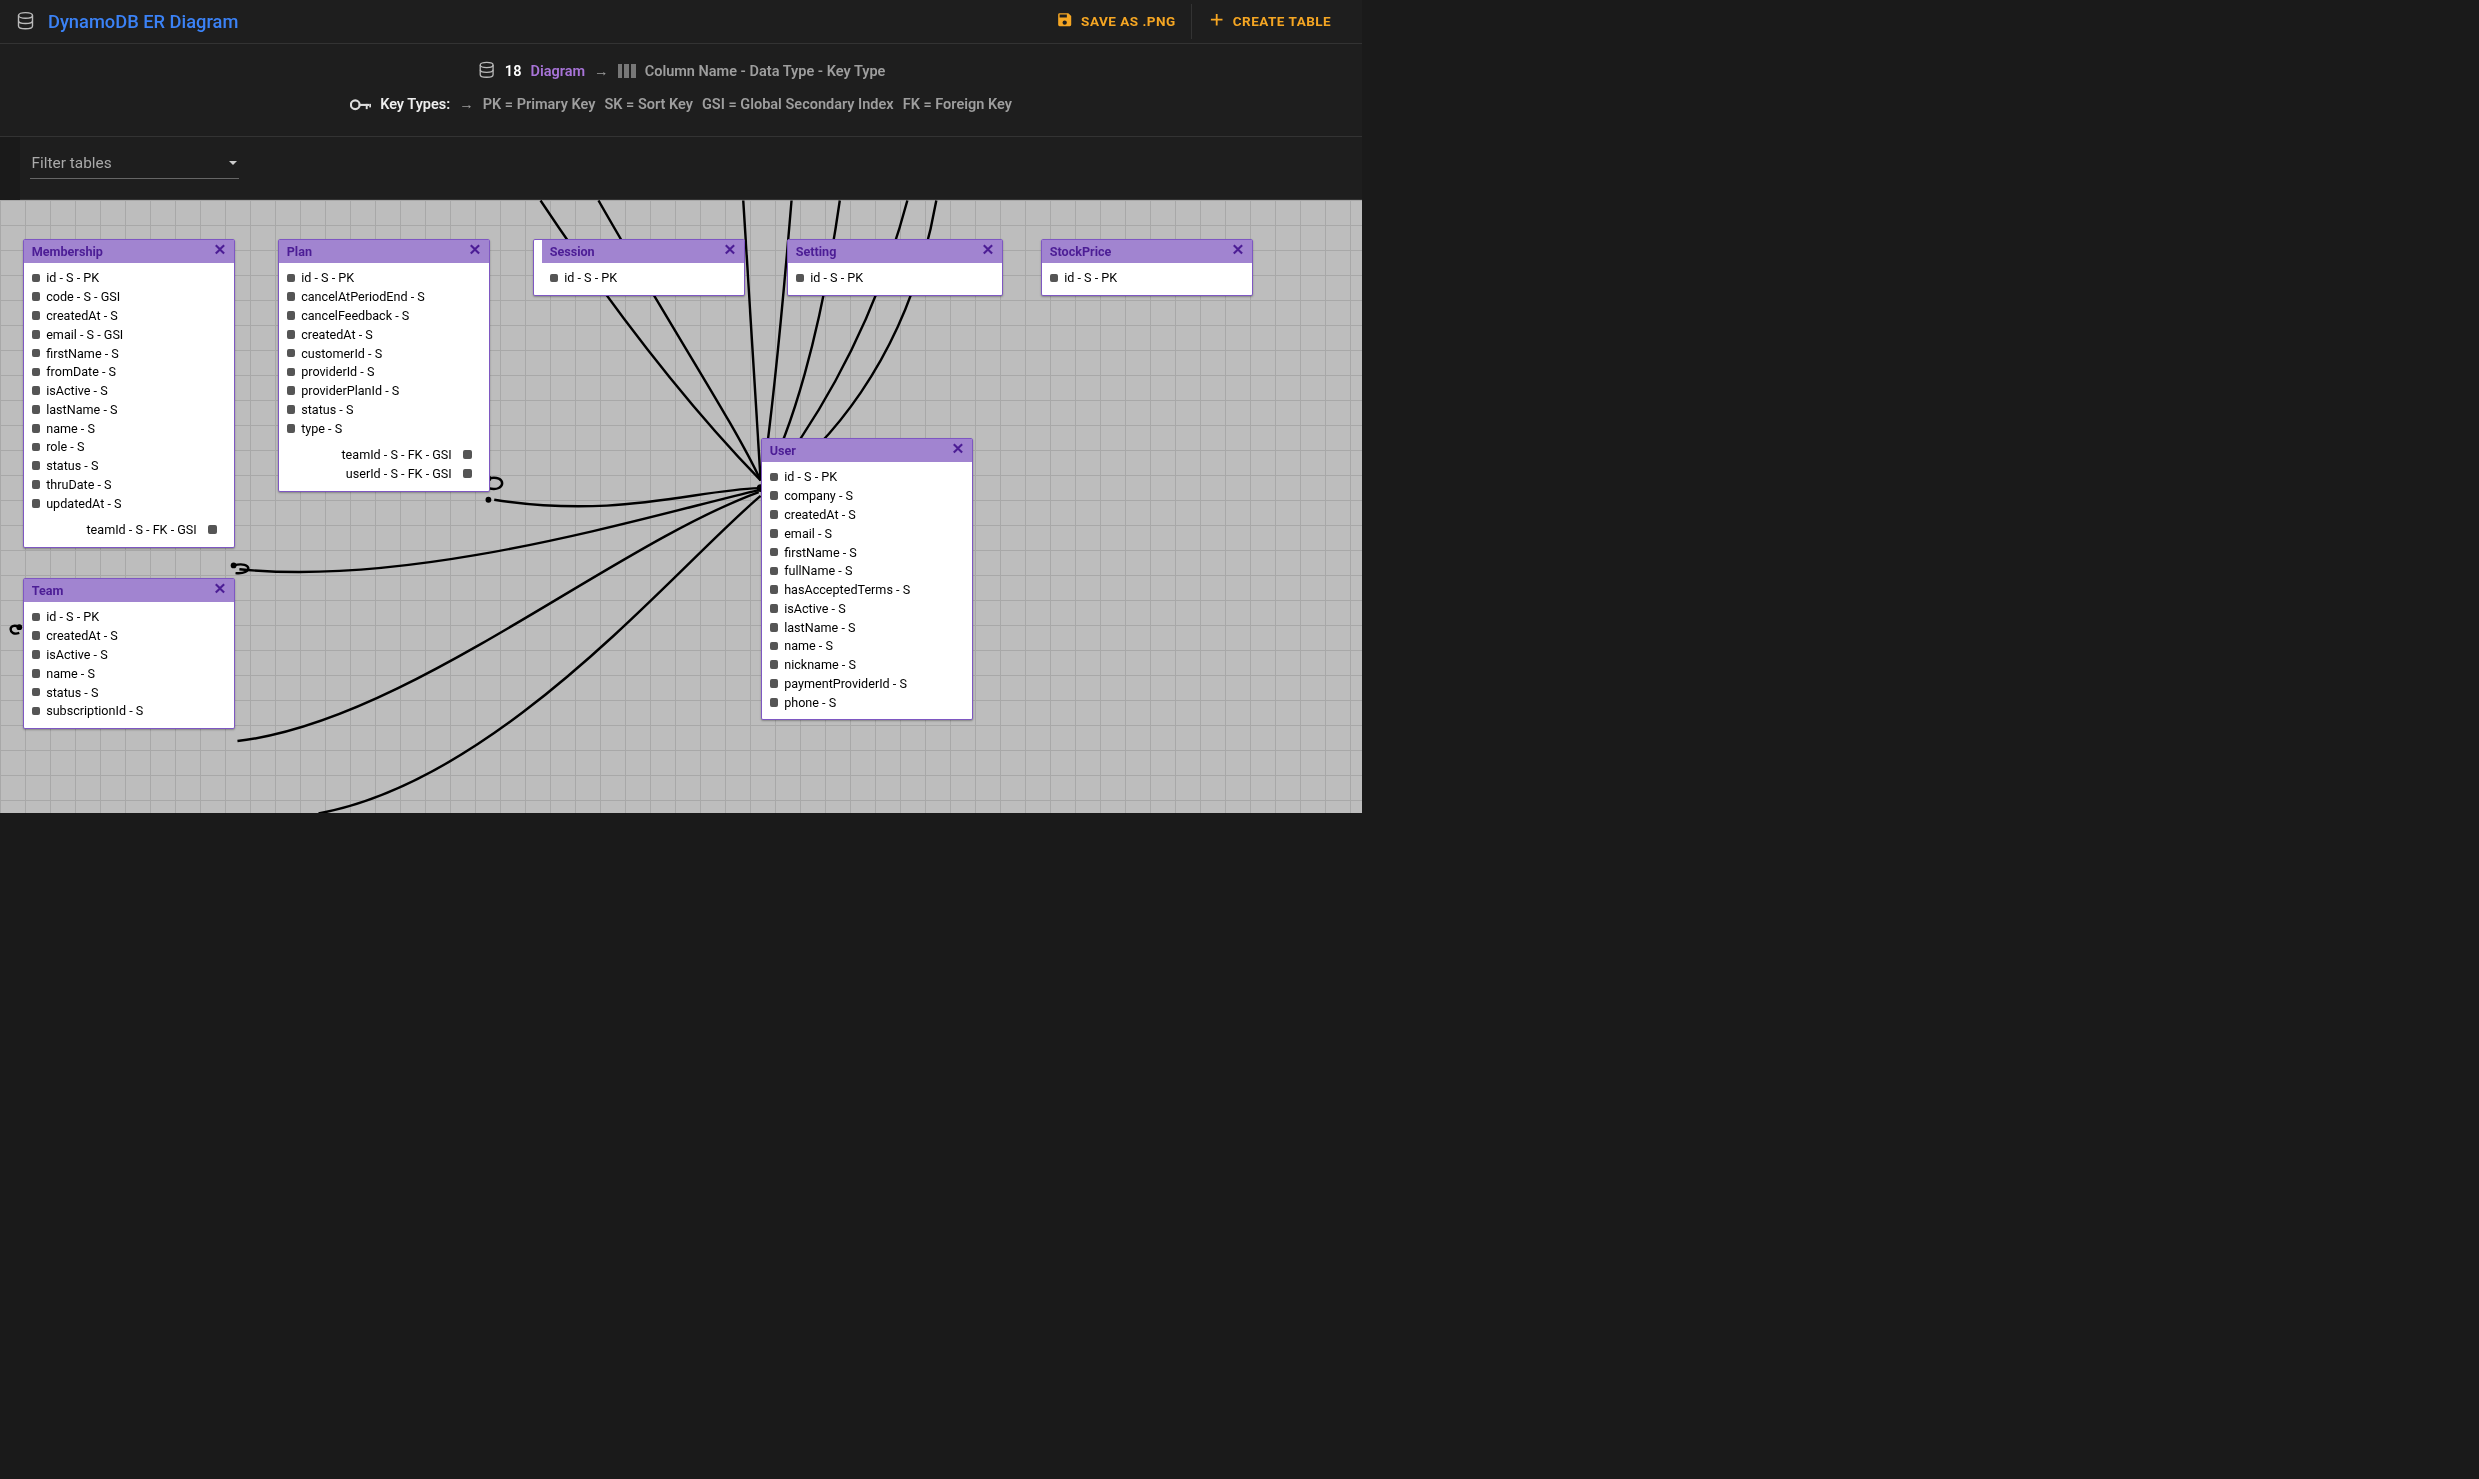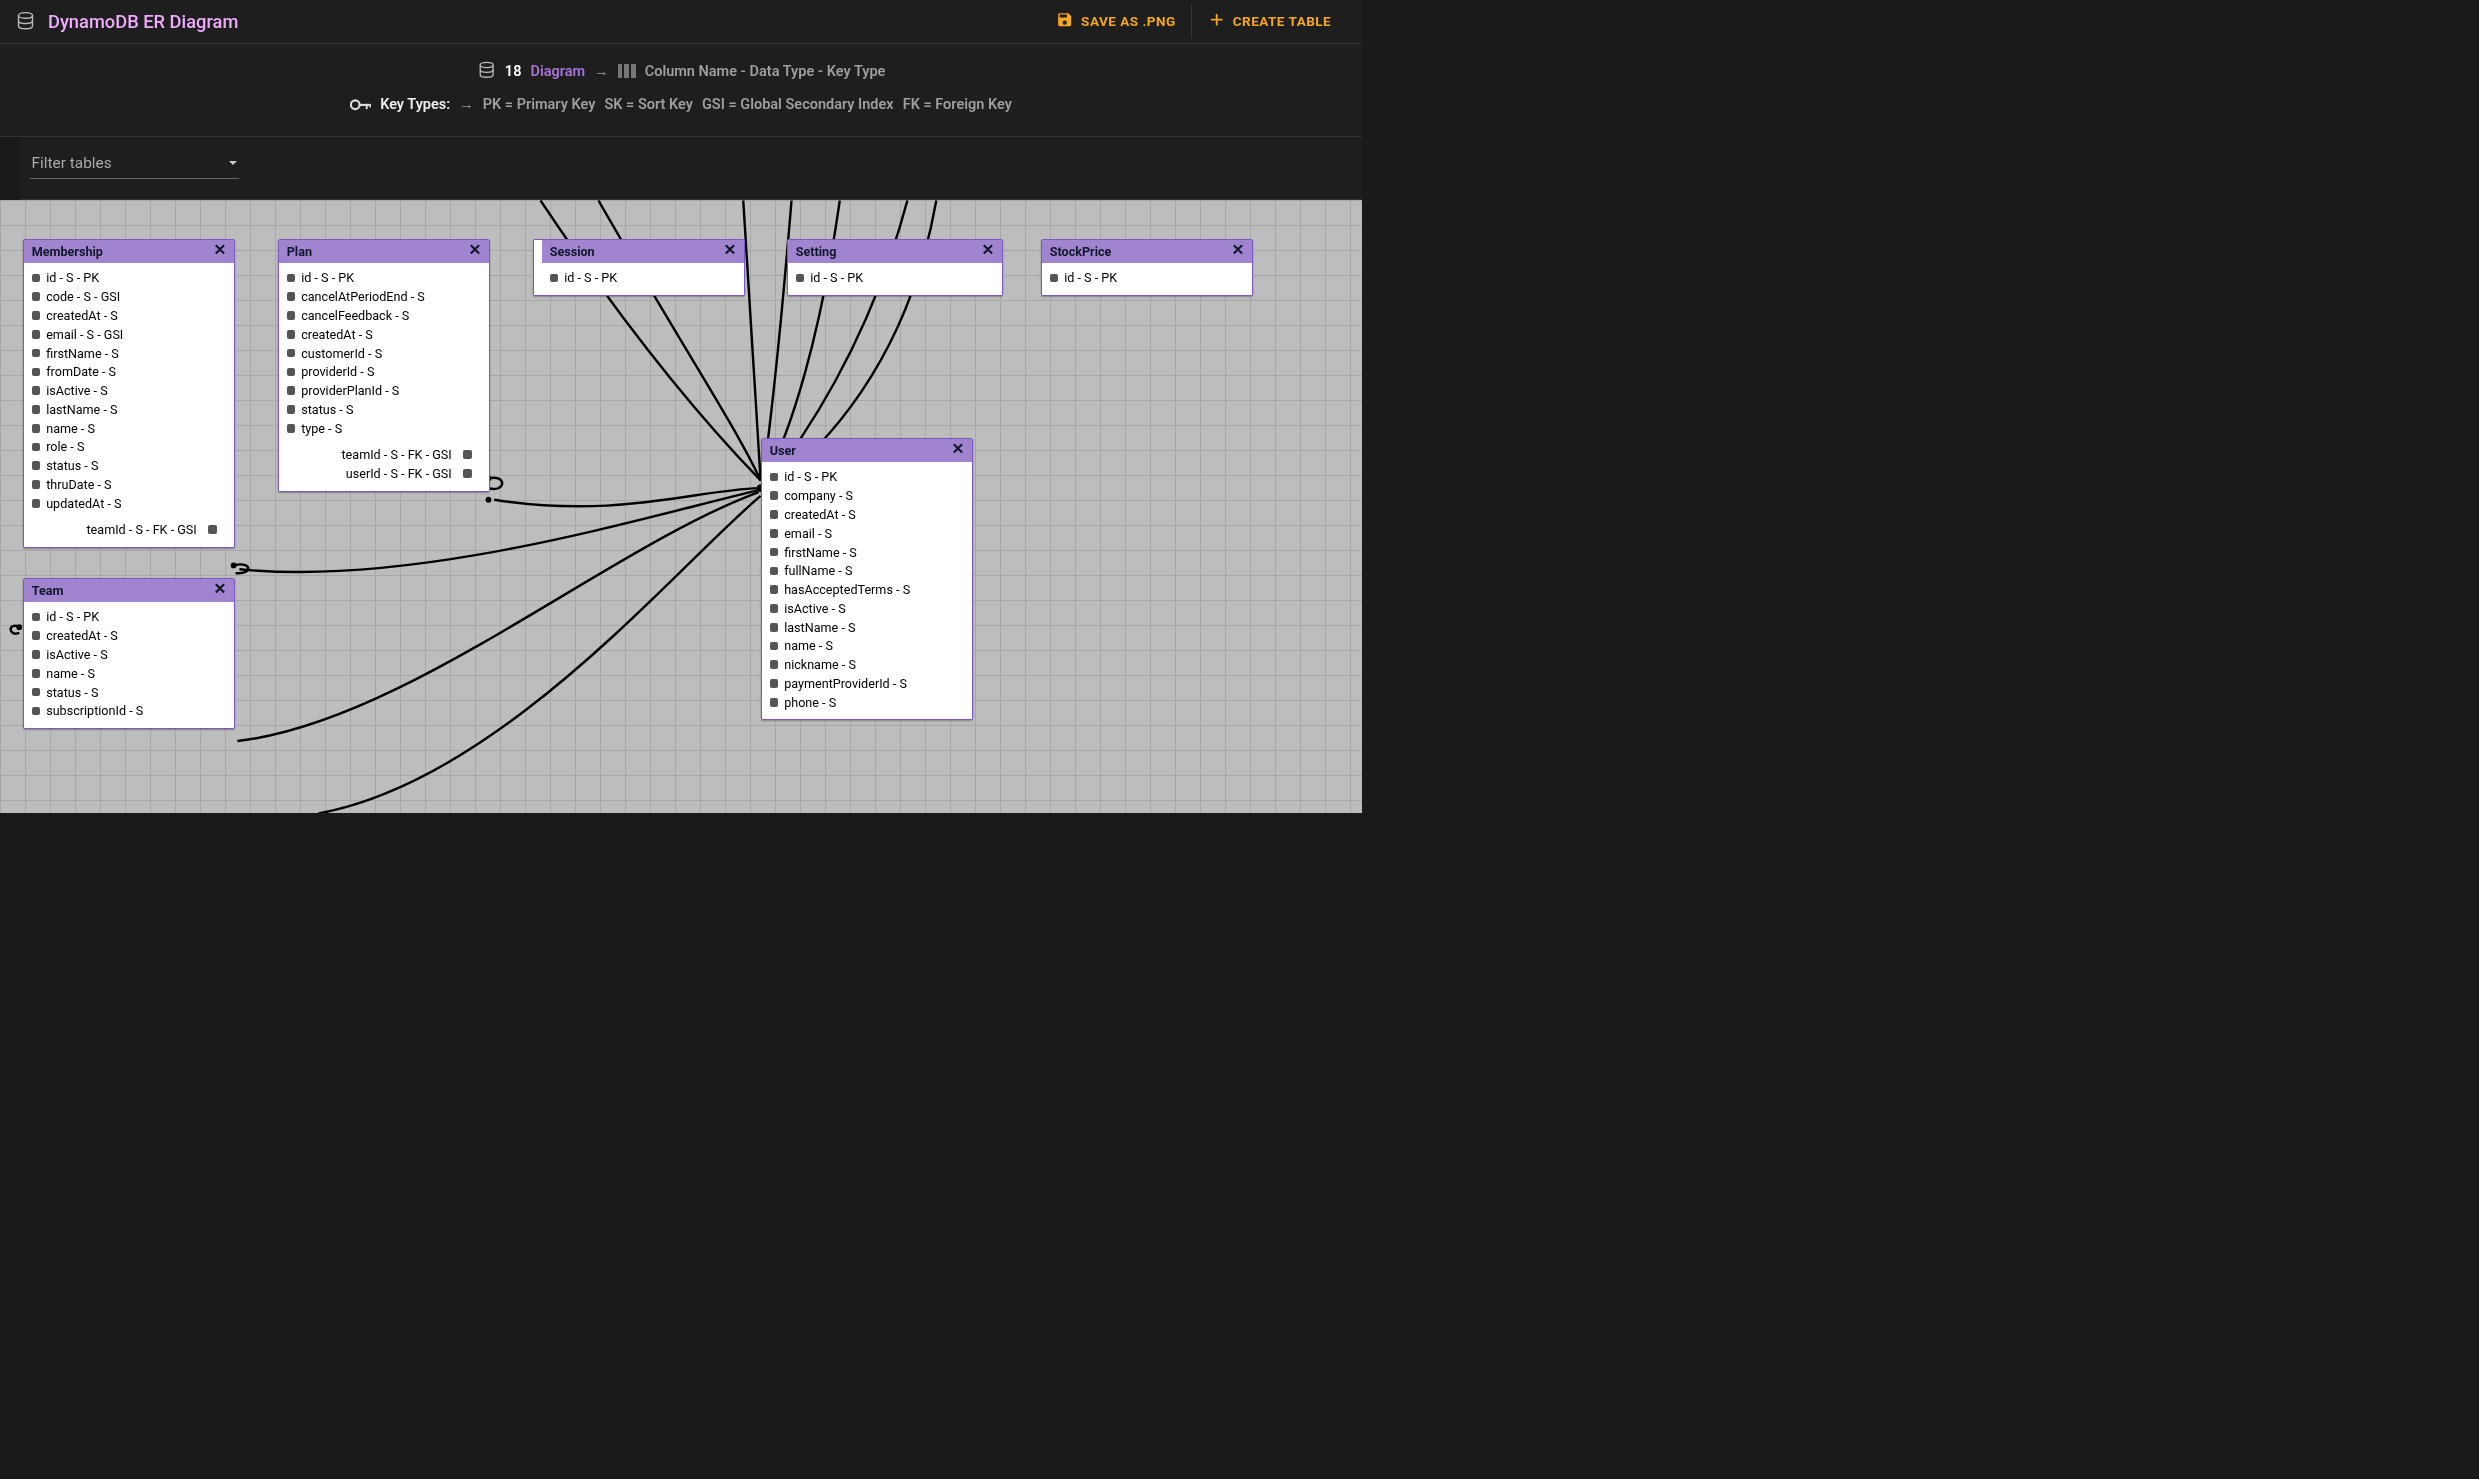--- a/index.html
+++ b/index.html
@@ -17,21 +17,21 @@
 .topbar {
   height: 44px;
   display: flex;
   align-items: center;
   justify-content: space-between;
   padding: 0 15.4px;
   border-bottom: 1px solid #333;
   background: #1e1e1e;
 }
 .topbar-left { display: flex; align-items: center; gap: 11.6px; }
-.app-title { font-size: 18.3px; font-weight: 500; color: #f0abfc; }
+.app-title { font-size: 18.3px; font-weight: 500; color: #3b82f6; }
 .db-icon svg { display: block; }
 
 .topbar-right { display: flex; align-items: center; gap: 0; }
 .top-btn {
   display: flex; align-items: center; gap: 7.7px;
   color: #f5a623;
   font-size: 13.5px;
   font-weight: 700;
   letter-spacing: 0.5px;
   padding: 7.7px 15.4px;
@@ -104,21 +104,21 @@
   position: absolute;
   border: 1.9px solid #7e57c2;
   border-radius: 1.9px;
   background: #fff;
   color: #000;
   box-shadow: 0 1px 1.9px rgba(0,0,0,.3);
   font-size: 12.6px;
 }
 .tbl-head {
   background: #a184d0;
-  color: #0f172a;
+  color: #4c1d95;
   font-weight: 700;
   padding: 3.9px 7.7px;
   display: flex; align-items: center; justify-content: space-between;
   cursor: grab;
 }
 .tbl-head .x { font-size: 15.4px; font-weight: 700; cursor: pointer; line-height: 1;}
 .tbl-body { padding: 5.8px 7.7px 7.7px; }
 .col {
   display: flex; align-items: center; gap: 5.8px;
   padding: 1.9px 0;

